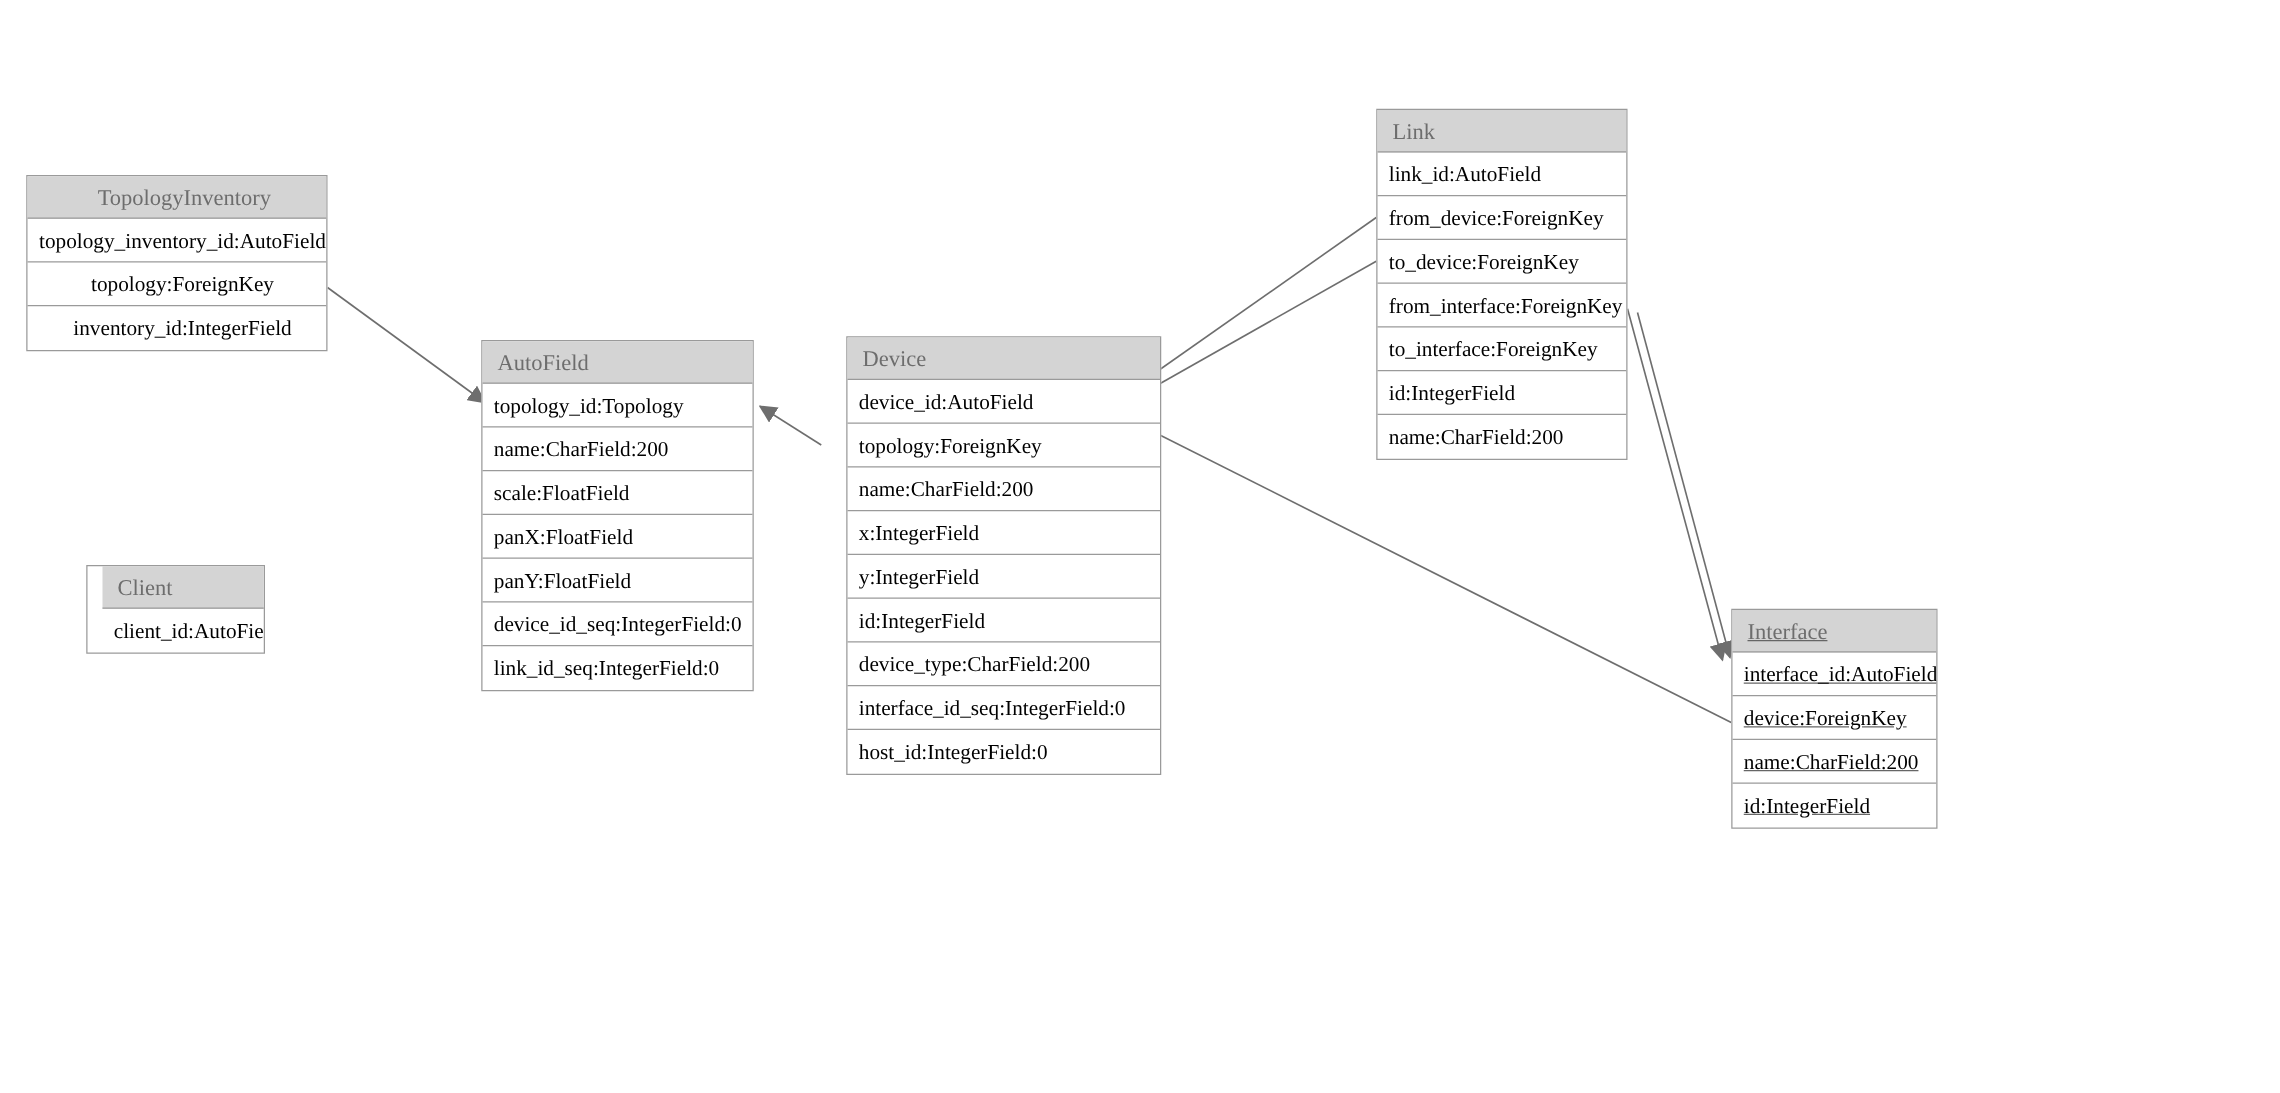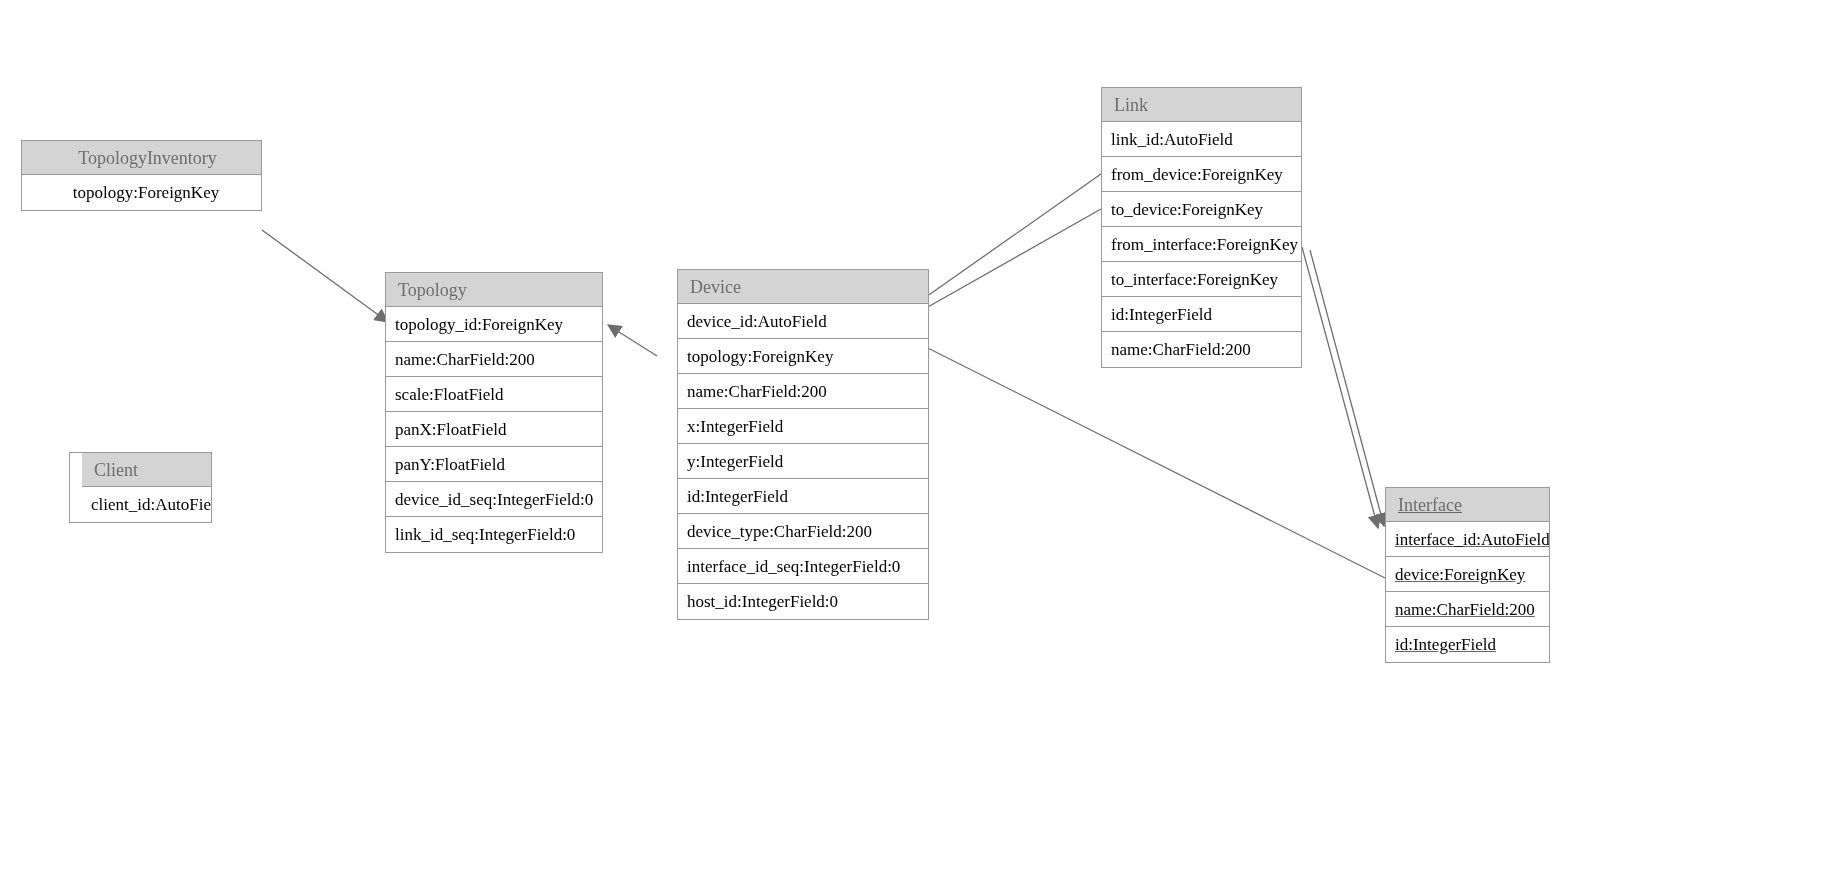--- a/index.html
+++ b/index.html
@@ -97,31 +97,33 @@
       <path d="M 1302 247 L 1378 528" stroke="#6e6e6e" stroke-width="1.3" fill="none" marker-end="url(#arrowFilled)"></path>
     </g>
 
     <g>
       <path d="M 1310 250 L 1384 526" stroke="#6e6e6e" stroke-width="1.3" fill="none" marker-end="url(#arrowFilled)"></path>
     </g>
   </svg>
 
   <div class="entity" style="left:21px; top:140px; width:241px;text-align:center;">
     <div class="entity-header">TopologyInventory</div>
+    <div class="entity-row">topology_inventory_id:AutoField</div>
     <div class="entity-row">topology:ForeignKey</div>
+    <div class="entity-row">inventory_id:IntegerField</div>
   </div>
 
   <div class="entity" style="left:69px; top:452px; width:143px;padding-left:12px;">
     <div class="entity-header">Client</div>
     <div class="entity-row">client_id:AutoField</div>
   </div>
 
   <div class="entity" style="left:385px; top:272px; width:218px;">
-    <div class="entity-header">Topology</div>
-    <div class="entity-row">topology_id:ForeignKey</div>
+    <div class="entity-header">AutoField</div>
+    <div class="entity-row">topology_id:Topology</div>
     <div class="entity-row">name:CharField:200</div>
     <div class="entity-row">scale:FloatField</div>
     <div class="entity-row">panX:FloatField</div>
     <div class="entity-row">panY:FloatField</div>
     <div class="entity-row">device_id_seq:IntegerField:0</div>
     <div class="entity-row">link_id_seq:IntegerField:0</div>
   </div>
 
   <div class="entity" style="left:657px; top:269px; width:252px;margin-left:20px;">
     <div class="entity-header">Device</div>

